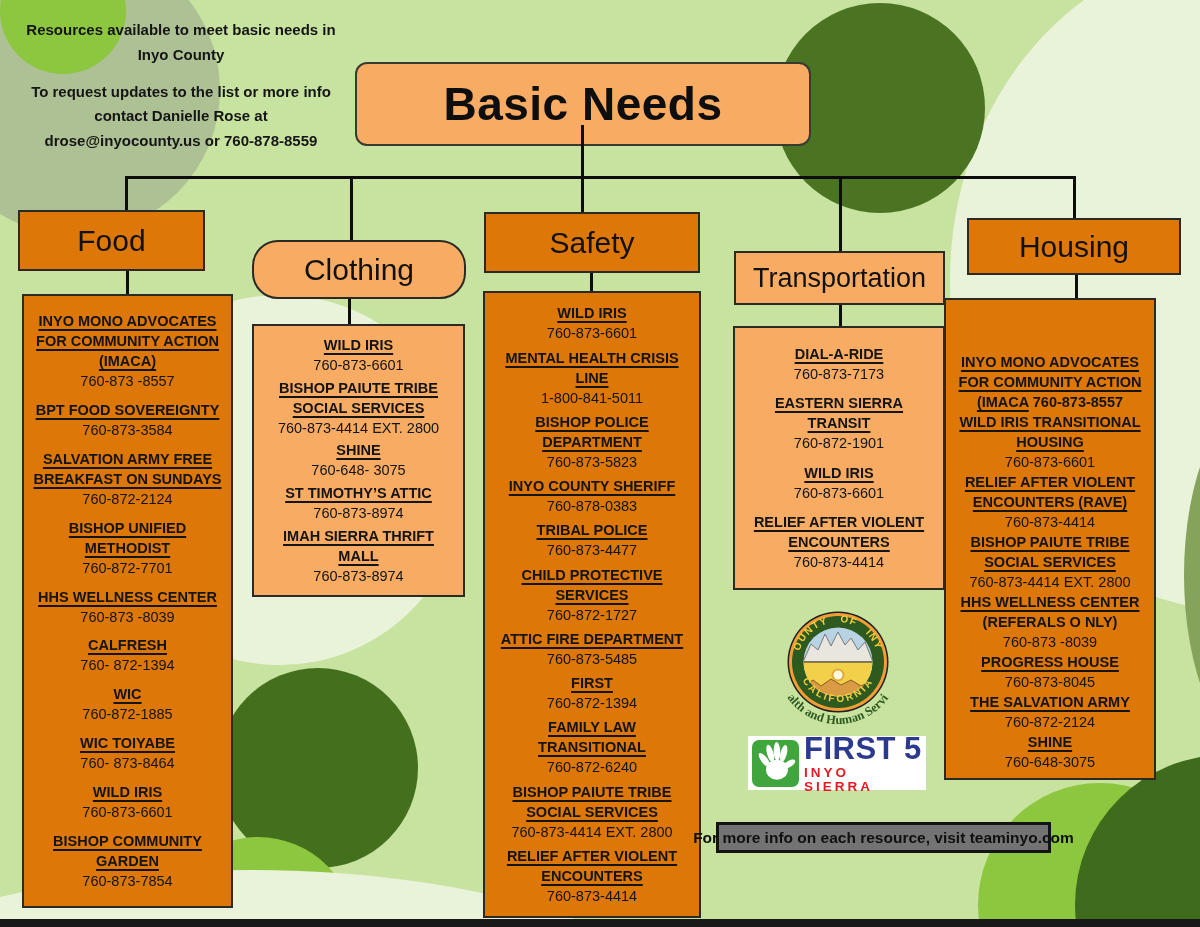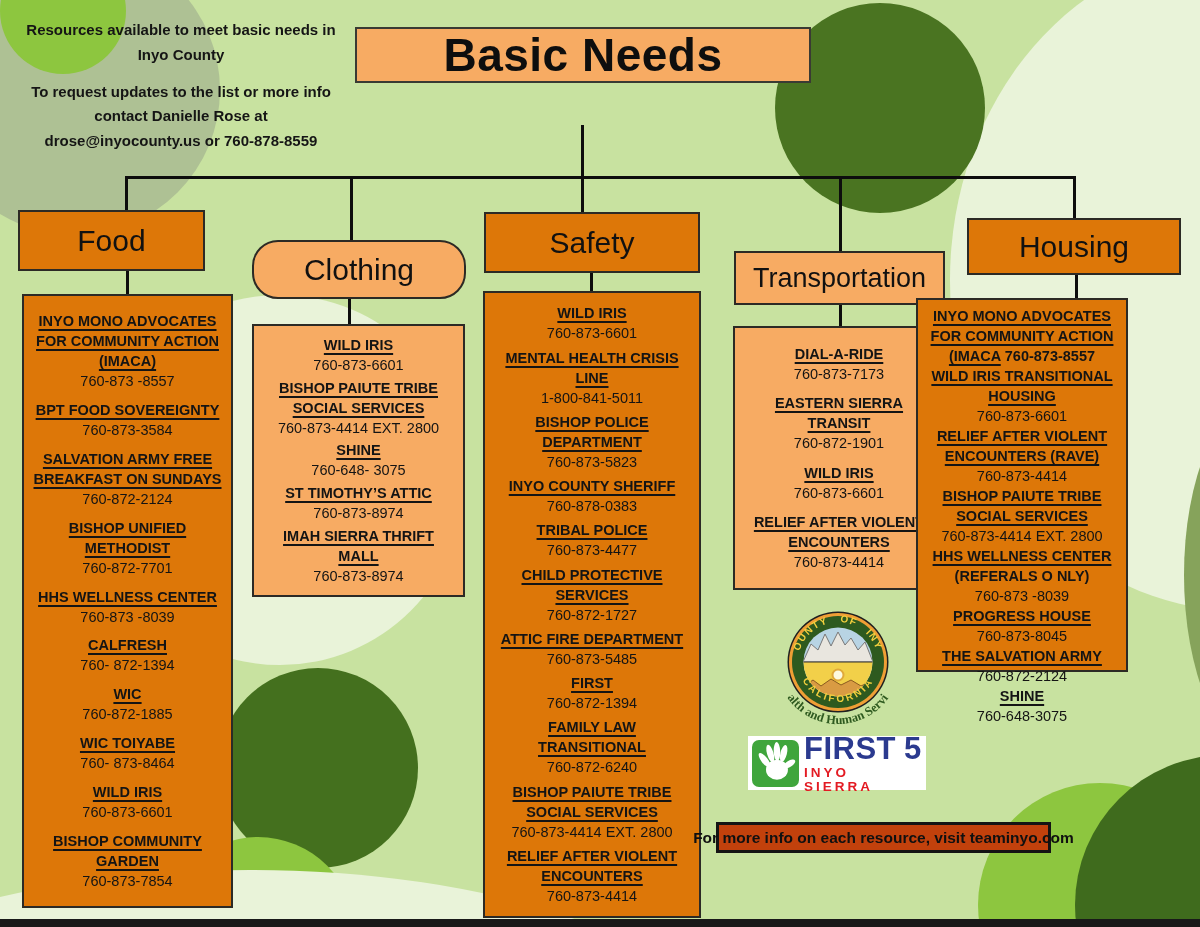--- a/index.html
+++ b/index.html
@@ -26,21 +26,21 @@
     position:absolute;left:15px;top:18px;width:332px;text-align:center;
     font-weight:bold;font-size:15px;line-height:1.65;color:#151515;
   }
   .intro p{margin:0 0 12px 0;}
 
   .box{position:absolute;box-sizing:border-box;border:2px solid #2c2a25;
        display:flex;align-items:center;justify-content:center;text-align:center;}
   .tone-dark{background:#dd7708;}
   .tone-light{background:#f7ab63;}
 
-  .title-box{left:355px;top:27px;width:456px;height:56px;border-width:2px;border-color:#3a3a33;}
+  .title-box{left:355px;top:62px;width:456px;height:84px;border-width:2px;border-color:#3a3a33;border-radius:12px;}
   .title-box span{font-size:46px;font-weight:bold;color:#0e0e0e;letter-spacing:0.5px;}
 
   .cat-header span{font-size:30px;font-weight:400;color:#111;}
   .cat-header.small span{font-size:27px;}
 
   .cat-list{
     position:absolute;box-sizing:border-box;border:2px solid #2c2a25;
     display:flex;flex-direction:column;justify-content:space-evenly;
     padding:6px 9px;text-align:center;
   }
@@ -48,21 +48,21 @@
   .entry-name{font-weight:bold;}
   .entry-name .uline{text-decoration:underline;text-decoration-thickness:1.5px;text-underline-offset:3px;}
   .entry-sub{font-weight:bold;}
   .entry-phone{font-weight:400;}
   .phone-inline{font-weight:bold;text-decoration:none;}
 
   .conn{position:absolute;background:#0d0d0d;}
 
   .footer-bar{
     position:absolute;left:716px;top:822px;width:335px;height:31px;box-sizing:border-box;
-    background:#c2410c;border:3px solid #141414;display:flex;align-items:center;justify-content:center;
+    background:#737373;border:3px solid #141414;display:flex;align-items:center;justify-content:center;
   }
   .footer-bar span{font-size:15.5px;font-weight:bold;white-space:nowrap;color:#101010;}
 
   .seal-wrap{position:absolute;left:763px;top:598px;width:150px;height:150px;}
 
   .first5{
     position:absolute;left:748px;top:736px;width:178px;height:54px;background:#ffffff;
     display:flex;align-items:center;padding:2px 4px;box-sizing:border-box;gap:5px;
   }
   .first5-hand{width:47px;height:47px;background:#3fa53c;border-radius:7px;flex:0 0 auto;
@@ -248,21 +248,21 @@
       </div>
       <div class="entry">
         <div class="entry-name"><span class="uline">WILD IRIS</span></div>
         <div class="entry-phone">760-873-6601</div>
       </div>
       <div class="entry">
         <div class="entry-name"><span class="uline">RELIEF AFTER VIOLENT ENCOUNTERS</span></div>
         <div class="entry-phone">760-873-4414</div>
       </div>
     </div>
-  <div class="cat-list tone-dark" style="left:916px;top:298px;width:212px;height:374px;">
+  <div class="cat-list tone-dark" style="left:944px;top:298px;width:212px;height:482px;justify-content:flex-end;">
       <div class="entry">
         <div class="entry-name"><span class="uline">INYO MONO ADVOCATES FOR COMMUNITY ACTION (IMACA</span> <span class="phone-inline">760-873-8557</span></div>
       </div>
       <div class="entry">
         <div class="entry-name"><span class="uline">WILD IRIS TRANSITIONAL HOUSING</span></div>
         <div class="entry-phone">760-873-6601</div>
       </div>
       <div class="entry">
         <div class="entry-name"><span class="uline">RELIEF AFTER VIOLENT ENCOUNTERS (RAVE)</span></div>
         <div class="entry-phone">760-873-4414</div>

